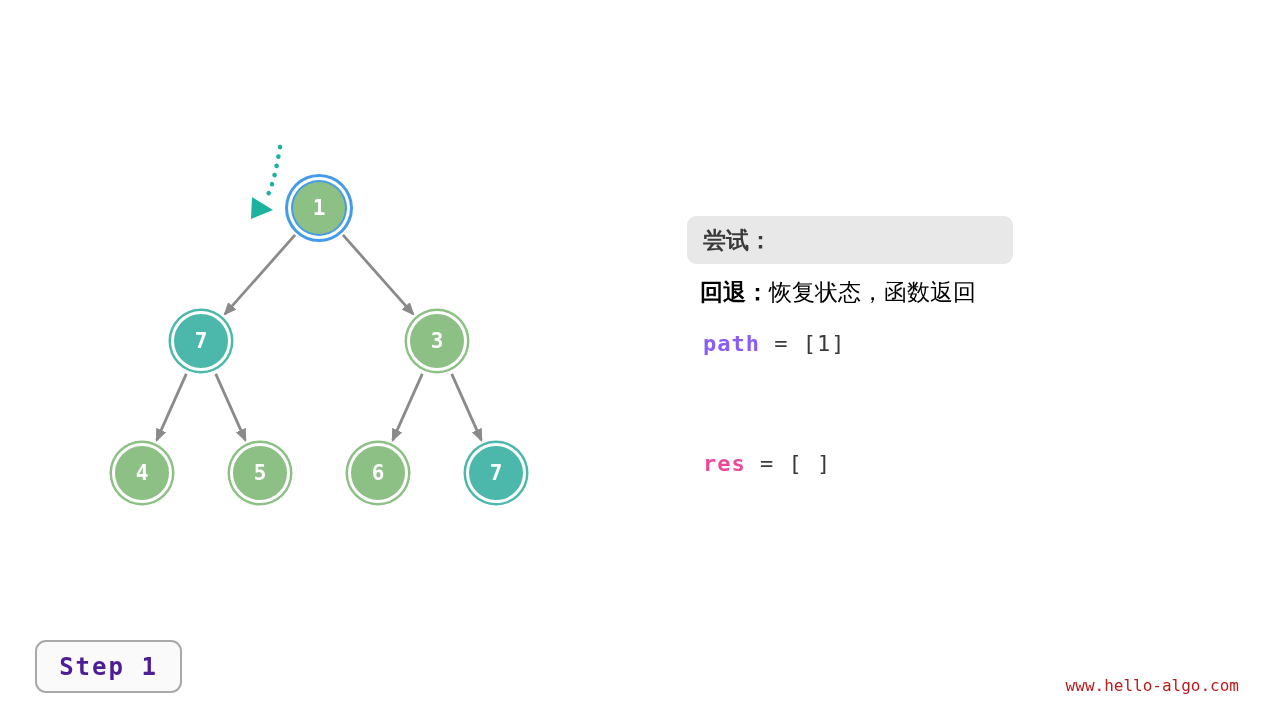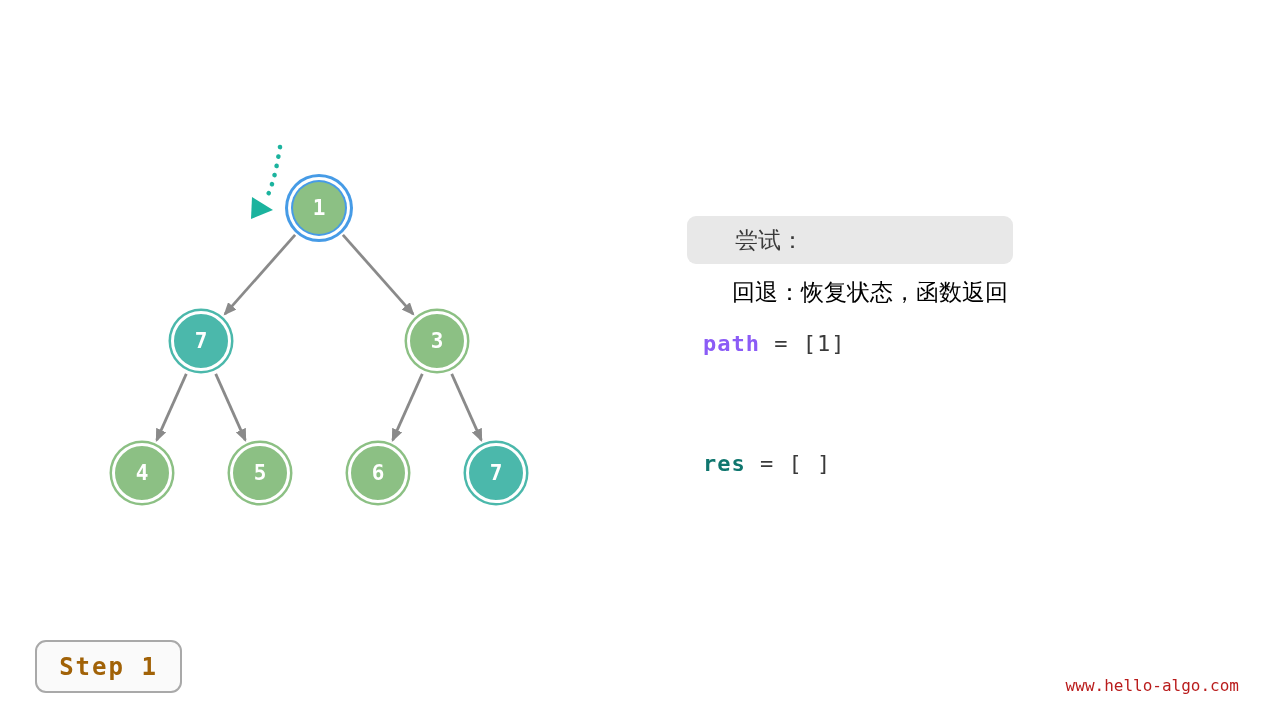--- a/index.html
+++ b/index.html
@@ -40,38 +40,38 @@
   .try-box {
     position:absolute; left:687px; top:216px; width:326px; height:48px;
     background:#E8E8E8; border-radius:9px; box-sizing:border-box;
     display:flex; align-items:center; padding:0 0 0 16px;
     font-size:23px; color:#3A3A3A; white-space:nowrap;
   }
   .plain-line {
     position:absolute; left:700px; top:292px; transform:translateY(-50%);
     font-size:23px; color:#000000; white-space:nowrap;
   }
-  .kw { font-weight:normal;margin-left:32px; }
+  .kw { font-weight:bold; }
   .code-line {
     position:absolute; left:703px; transform:translateY(-50%);
     font-family:"DejaVu Sans Mono", monospace; font-size:22px;
     letter-spacing:1px; color:#3A3A3A; white-space:nowrap;
   }
   .code-line.path { top:343px; }
   .code-line.res  { top:463px; }
   .var-path { color:#8b5cf6; font-weight:bold; }
-  .var-res  { color:#0f766e; font-weight:bold; }
+  .var-res  { color:#ec4899; font-weight:bold; }
 
   
   .step-badge {
     position:absolute; left:35px; top:640px; width:147px; height:53px;
     box-sizing:border-box; border:2px solid #A9A9A9; border-radius:11px;
     background:#FAFAFA; display:flex; align-items:center; justify-content:center;
     font-family:"DejaVu Sans Mono", monospace; font-weight:bold;
-    font-size:24px; letter-spacing:2px; color:#a16207;
+    font-size:24px; letter-spacing:2px; color:#4c1d95;
   }
 
   
   .watermark {
     position:absolute; right:41px; top:676px;
     font-family:"DejaVu Sans Mono", monospace; font-size:16px; color:#b91c1c;
     white-space:nowrap;
   }
 </style>
 </head>

